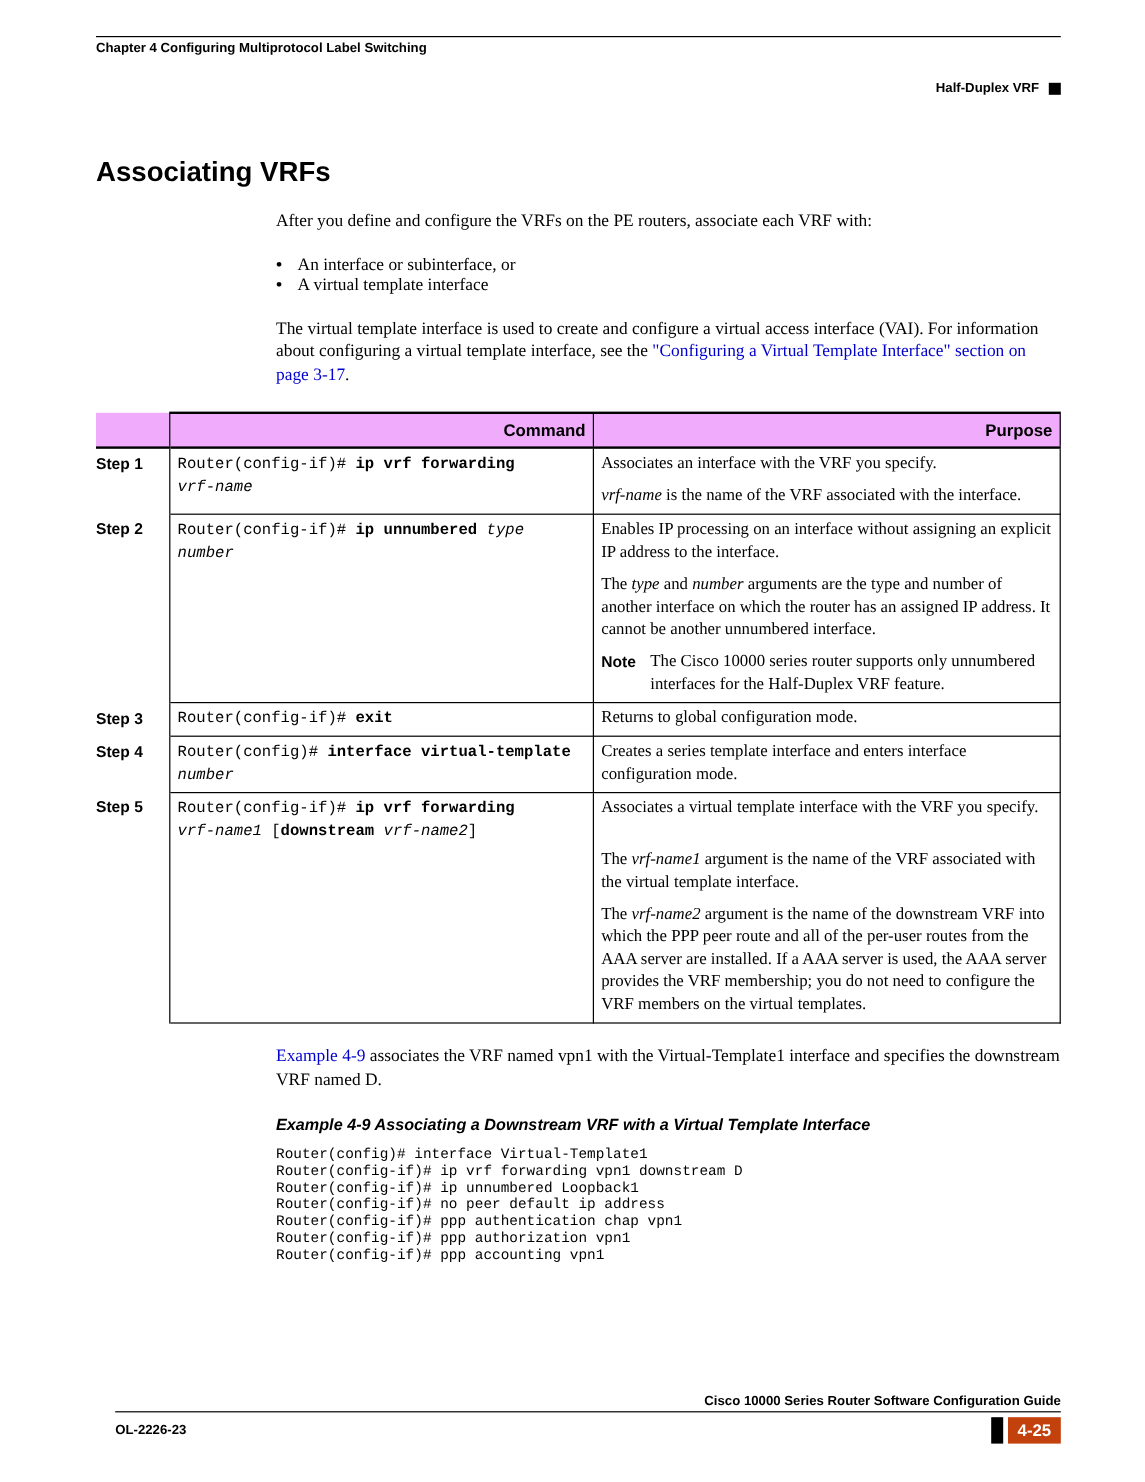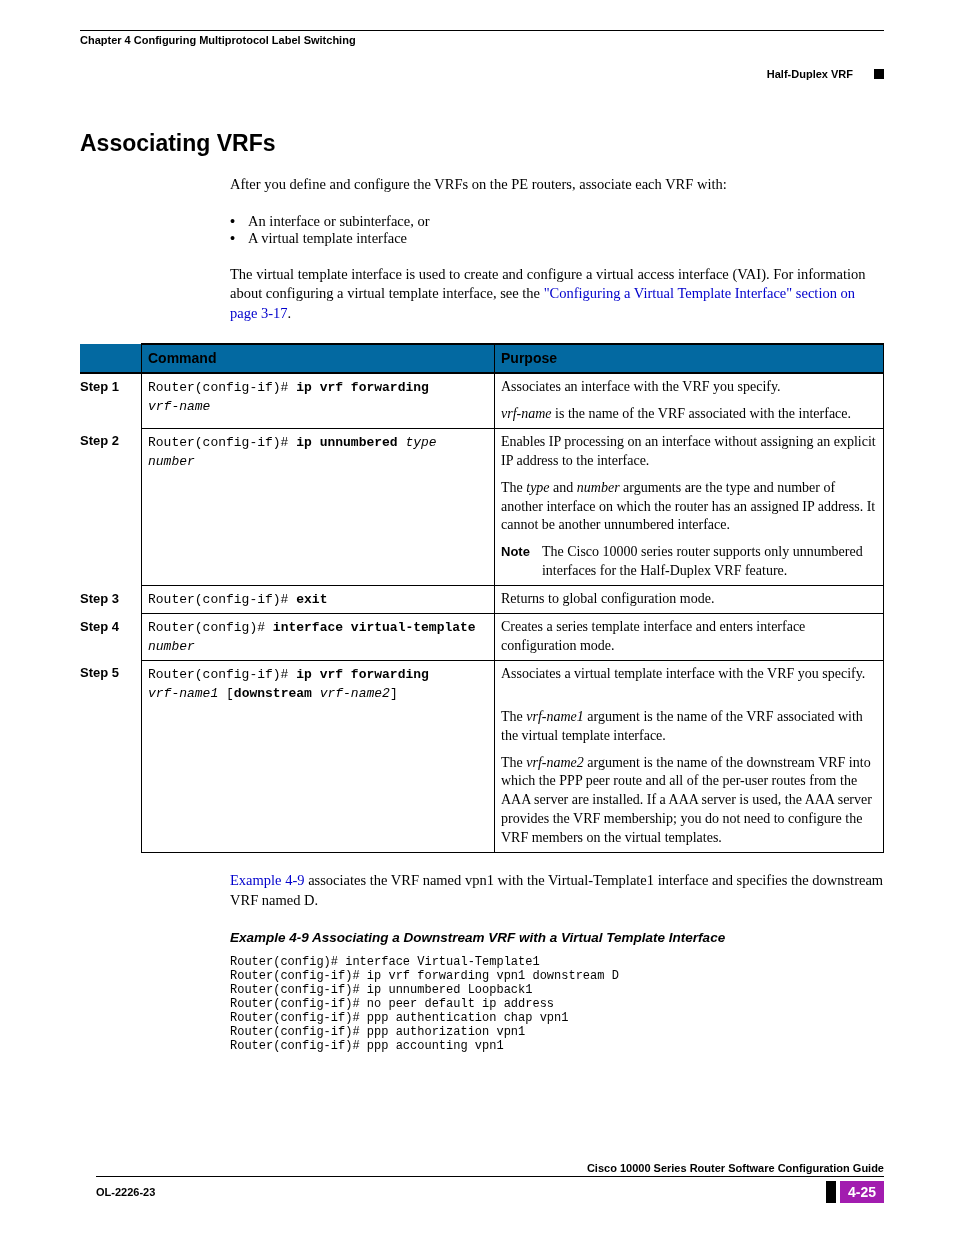--- a/index.html
+++ b/index.html
@@ -26,21 +26,21 @@
     display: flex;
     justify-content: space-between;
     font-family: Arial, Helvetica, sans-serif;
     font-size: 11px;
     font-weight: bold;
     margin-bottom: 50px;
   }
   .header-right {
     display: flex;
     align-items: center;
-    gap: 21px;
+    gap: 8px;
     margin-top: 18px;
   }
   .header-right .sq {
     width: 10px; height: 10px; background: #000;
   }
   h2.section-title {
     font-family: Arial, Helvetica, sans-serif;
     font-weight: bold;
     font-size: 23px;
     margin: 20px 0 14px 0;
@@ -76,23 +76,23 @@
   table.cmd-table td, table.cmd-table th {
     border: 1px solid #000;
     vertical-align: top;
     padding: 4px 6px;
     font-size: 14px;
     line-height: 1.35;
   }
   table.cmd-table th {
     font-family: Arial, Helvetica, sans-serif;
     font-weight: bold;
-    text-align: left;
+    text-align: right;
     font-size: 14px;
-    background: #0369a1;
+    background: #f0abfc;
   }
   table.cmd-table .step-col {
     border-left: none;
     border-top: none;
     border-bottom: none;
     font-family: Arial, Helvetica, sans-serif;
     font-weight: bold;
     font-size: 13px;
     width: 55px;
     padding-left: 0;
@@ -161,21 +161,21 @@
     font-weight: bold;
     font-size: 11px;
   }
   .page-badge {
     display: flex;
     align-items: stretch;
     font-family: Arial, Helvetica, sans-serif;
     font-weight: bold;
   }
   .page-badge .black {
-    background: #a21caf;
+    background: #c2410c;
     color: #fff;
     padding: 3px 8px;
     font-size: 14px;
   }
   .page-badge .sq2 {
     width: 10px; background: #000; margin-right: 4px;
   }
   .cmd-col { width: 340px; }
 </style>
 </head>

